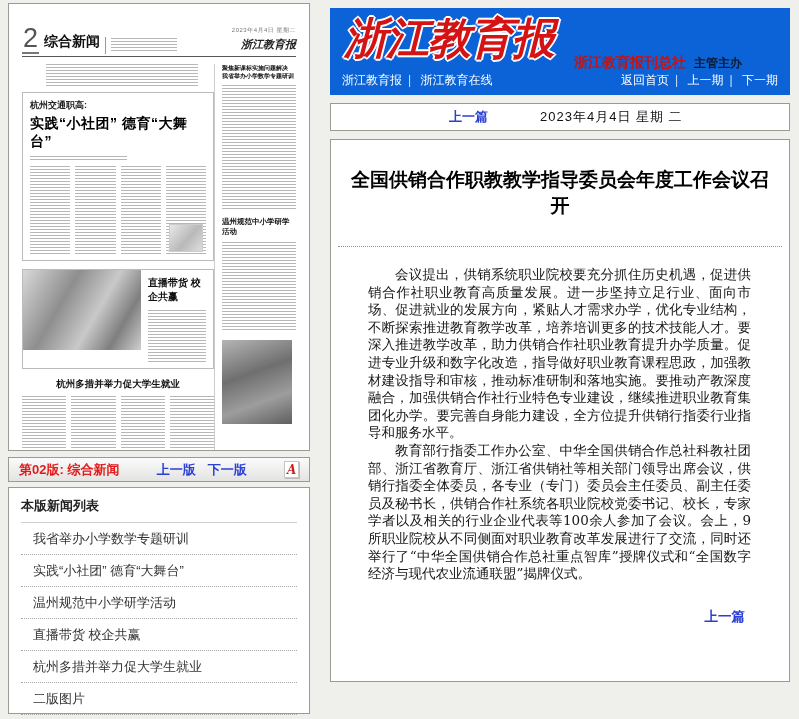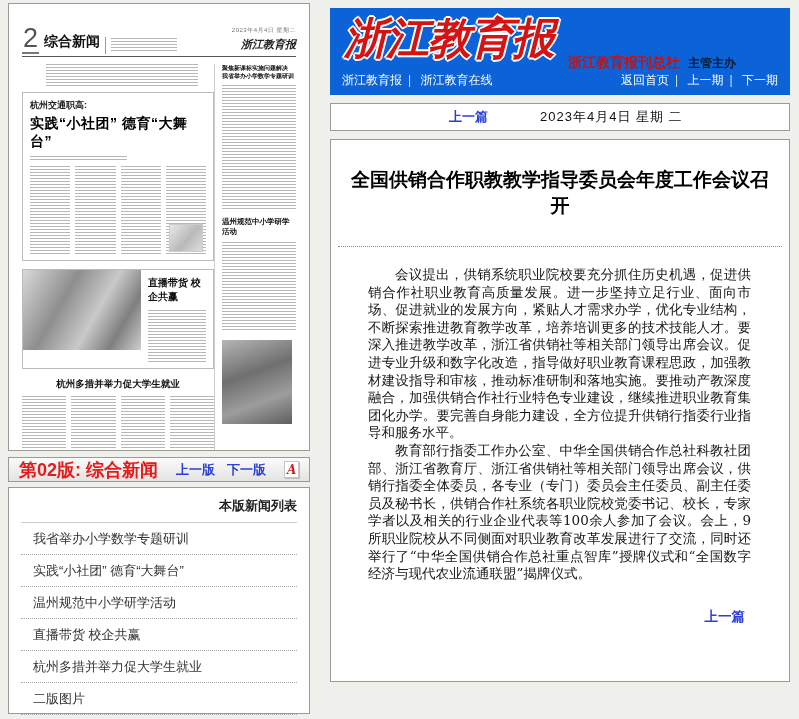--- a/index.html
+++ b/index.html
@@ -51,39 +51,39 @@
   .np-side-h { font-size:6px; font-weight:bold; color:#111; line-height:8px; }
   .np-side .fl1 { height:124px; margin-top:5px; }
   .np-side-h2 { font-size:7.5px; font-weight:bold; color:#111; margin-top:8px; }
   .np-side .fl2 { height:88px; margin-top:5px; }
   .np-photo2 { width:70px; height:84px; margin-top:10px;
     background:linear-gradient(160deg,#b5b5b5,#6f6f6f 40%,#9d9d9d 70%,#5f5f5f); }
 
   
   #pagebar { left:8px; top:457px; width:302px; height:25px;
     background:linear-gradient(#fbfbfb,#e3e3e2); display:flex; align-items:center; padding:0 10px; }
-  .pb-label { font-size:18px; font-weight:bold; color:#e31b1b; }
+  .pb-label { font-size:13px; font-weight:bold; color:#e31b1b; }
   .pb-links { margin:0 auto; display:flex; gap:12px; }
   .pb-links span { font-size:13px; font-weight:bold; color:#2b3fd6; cursor:pointer; }
   .pdficon { width:15px; height:17px; background:#fff; border:1px solid #c6c6c6; position:relative; flex:none; cursor:pointer;
     box-shadow:1px 1px 0 #bbb; }
   .pdficon::after { content:"A"; position:absolute; left:2px; top:1px; font:italic bold 12px "DejaVu Serif", serif; color:#cf1d1d; }
 
   
   #list { left:8px; top:487px; width:302px; height:227px; padding:9px 12px; }
-  .list-title { font-size:13px; font-weight:bold; color:#222; padding-bottom:7px; border-bottom:1px solid #cfcfcf;text-align:right; }
+  .list-title { font-size:13px; font-weight:bold; color:#222; padding-bottom:7px; border-bottom:1px solid #cfcfcf; }
   .list-items { list-style:none; }
   .list-items li { font-size:13px; color:#333; padding:7px 2px 6px 12px; border-bottom:1px dotted #a8a8a8; cursor:pointer; white-space:nowrap; overflow:hidden; }
 
   
   #bluehdr { left:330px; top:8px; width:460px; height:87px; background:#0c63d8; border:none; }
   .logo { position:absolute; left:14px; top:2px; font-family:"DejaVu Serif", serif; font-style:italic; font-weight:bold;
     font-size:43px; color:#d41414; letter-spacing:-1px;
     text-shadow:-2px 0 0 #fff,2px 0 0 #fff,0 -2px 0 #fff,0 2px 0 #fff,-1px -1px 0 #fff,1px -1px 0 #fff,-1px 1px 0 #fff,1px 1px 0 #fff; }
-  .agency { position:absolute; left:238px; top:46px; font-size:14px; font-weight:bold; color:#c51212; }
+  .agency { position:absolute; left:244px; top:46px; font-size:14px; font-weight:bold; color:#c51212; }
   .agency .suffix { font-size:12px; color:#0b1c33; margin-left:8px; }
   .hdr-links-left { position:absolute; left:12px; bottom:6px; font-size:12px; color:#fff; }
   .hdr-links-right { position:absolute; right:12px; bottom:6px; font-size:12px; color:#fff; }
   .hdr-links-left span, .hdr-links-right span { cursor:pointer; }
   .hsep { color:#cfe0ff; margin:0 6px; cursor:default; }
 
   
   #toolbar { left:330px; top:103px; width:460px; height:28px; display:flex; align-items:center; font-size:13px; }
   .tb-prev { margin-left:118px; color:#2b3fd6; font-weight:bold; cursor:pointer; }
   .tb-date { margin-left:52px; font-weight:normal; color:#111; letter-spacing:1px; }
@@ -222,20 +222,20 @@
   <span class="tb-prev">上一篇</span>
   <span class="tb-date">2023年4月4日 星期 二</span>
 </div>
 
 <div class="box" id="article">
   <h1 class="art-title">全国供销合作职教教学指导委员会年度工作会议召开</h1>
   <div class="art-dotline"></div>
   <div class="art-body">
 
 
-      <p>会议提出，供销系统职业院校要充分抓住历史机遇，促进供销合作社职业教育高质量发展。进一步坚持立足行业、面向市场、促进就业的发展方向，紧贴人才需求办学，优化专业结构，不断探索推进教育教学改革，培养培训更多的技术技能人才。要深入推进教学改革，浙江省供销社等相关部门领导出席会议。促进专业升级和数字化改造，指导做好职业教育课程思政，加强教材建设指导和审核，推动标准研制和落地实施。要推动产教深度融合，加强供销合作社行业特色专业建设，继续推进职业教育集团化办学。要完善自身能力建设，全方位提升供销行指委行业指导和服务水平。</p>
+      <p>会议提出，供销系统职业院校要充分抓住历史机遇，促进供销合作社职业教育高质量发展。进一步坚持立足行业、面向市场、促进就业的发展方向，紧贴人才需求办学，优化专业结构，不断探索推进教育教学改革，培养培训更多的技术技能人才。要深入推进教学改革，助力供销合作社职业教育提升办学质量。促进专业升级和数字化改造，指导做好职业教育课程思政，加强教材建设指导和审核，推动标准研制和落地实施。要推动产教深度融合，加强供销合作社行业特色专业建设，继续推进职业教育集团化办学。要完善自身能力建设，全方位提升供销行指委行业指导和服务水平。</p>
 
       <p>教育部行指委工作办公室、中华全国供销合作总社科教社团部、浙江省教育厅、浙江省供销社等相关部门领导出席会议，供销行指委全体委员，各专业（专门）委员会主任委员、副主任委员及秘书长，供销合作社系统各职业院校党委书记、校长，专家学者以及相关的行业企业代表等100余人参加了会议。会上，9所职业院校从不同侧面对职业教育改革发展进行了交流，同时还举行了“中华全国供销合作总社重点智库”授牌仪式和“全国数字经济与现代农业流通联盟”揭牌仪式。</p>
     </div>
   <div class="art-prev">
     <span>上一篇</span>
   </div>
 </div>
 
 </body></html>

